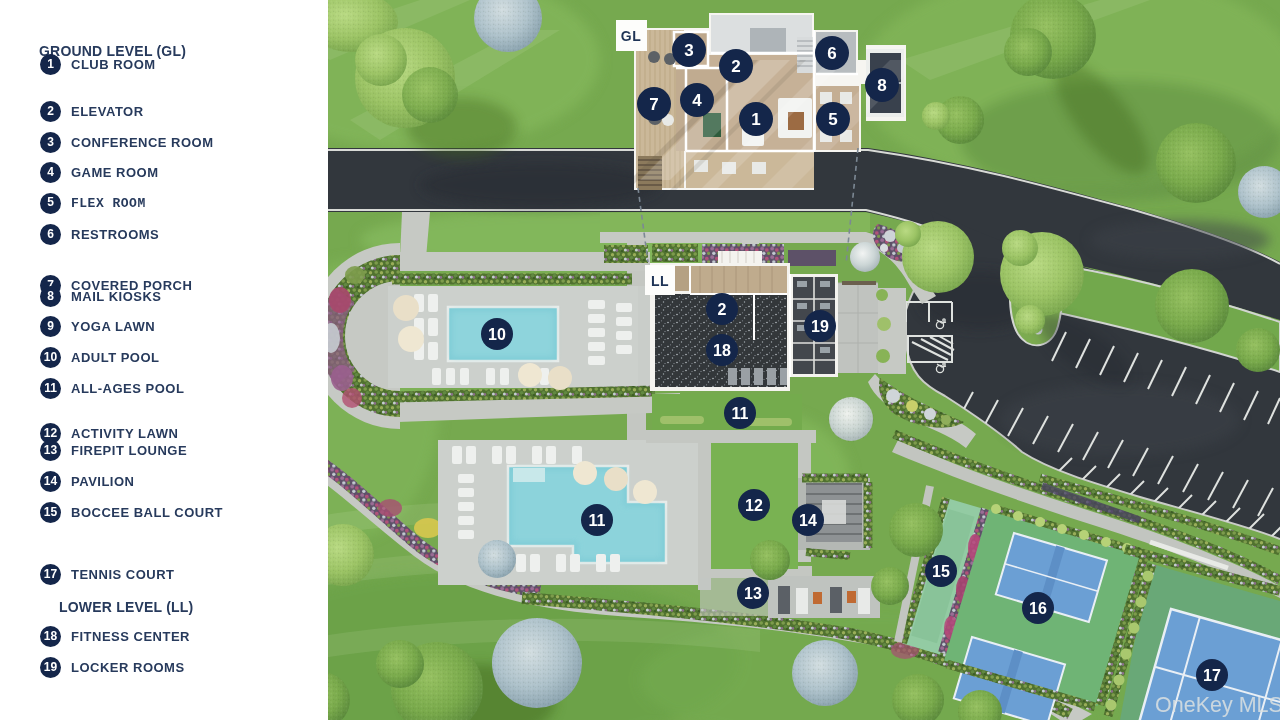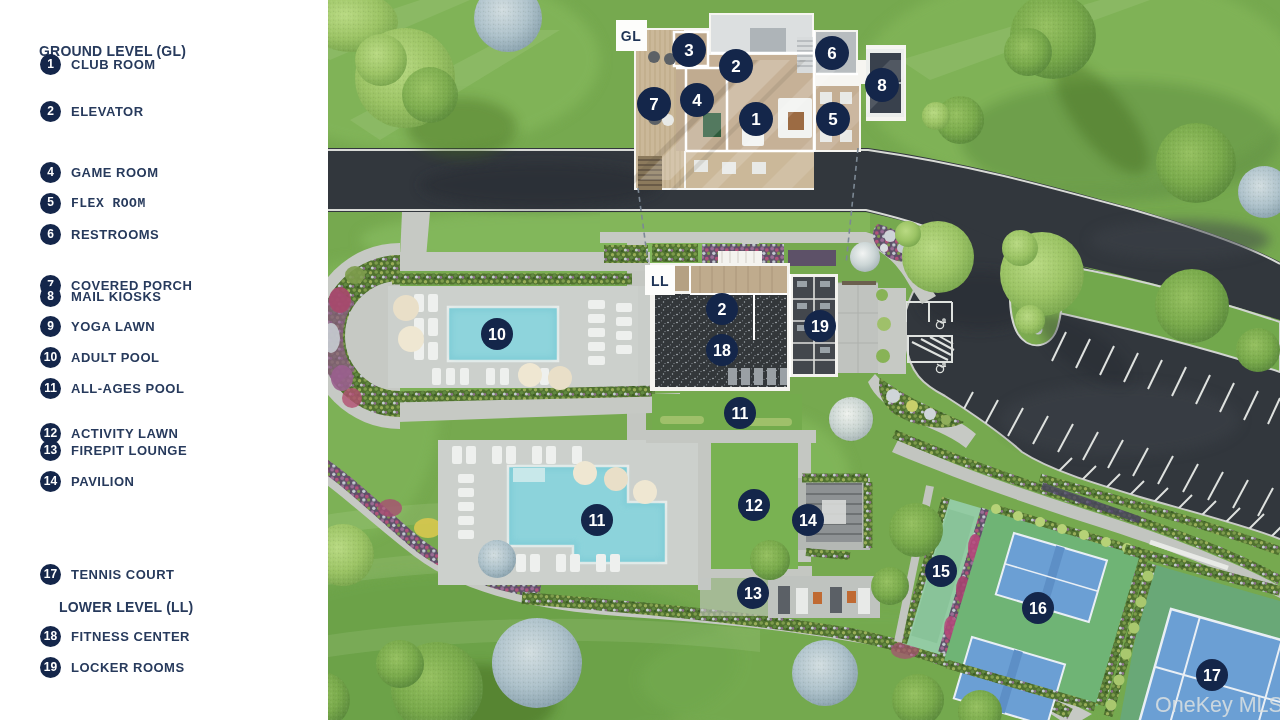--- a/index.html
+++ b/index.html
@@ -776,20 +776,21 @@
 </svg>
 
 <div id="legend">
 
 <div class="lt" style="top:43px;">GROUND LEVEL (GL)</div>
 
 <div class="li" style="top:54px;"><span class="ln">1</span><span class="ll">CLUB ROOM</span></div>
 
 <div class="li" style="top:101px;"><span class="ln">2</span><span class="ll">ELEVATOR</span></div>
 
+<div class="li" style="top:132px;"><span class="ln">3</span><span class="ll">CONFERENCE ROOM</span></div>
 
 <div class="li" style="top:162px;"><span class="ln">4</span><span class="ll">GAME ROOM</span></div>
 
 <div class="li" style="top:193px;font-family:Liberation Mono, monospace;"><span class="ln">5</span><span class="ll">FLEX ROOM</span></div>
 
 <div class="li" style="top:224px;"><span class="ln">6</span><span class="ll">RESTROOMS</span></div>
 
 <div class="li" style="top:243px;margin-top:32px;"><span class="ln">7</span><span class="ll">COVERED PORCH</span></div>
 
 <div class="li" style="top:286px;"><span class="ln">8</span><span class="ll">MAIL KIOSKS</span></div>
@@ -799,20 +800,21 @@
 <div class="li" style="top:347px;"><span class="ln">10</span><span class="ll">ADULT POOL</span></div>
 
 <div class="li" style="top:378px;"><span class="ln">11</span><span class="ll">ALL-AGES POOL</span></div>
 
 <div class="li" style="top:409px;margin-top:14px;"><span class="ln">12</span><span class="ll">ACTIVITY LAWN</span></div>
 
 <div class="li" style="top:440px;"><span class="ln">13</span><span class="ll">FIREPIT LOUNGE</span></div>
 
 <div class="li" style="top:471px;"><span class="ln">14</span><span class="ll">PAVILION</span></div>
 
+<div class="li" style="top:502px;"><span class="ln">15</span><span class="ll">BOCCEE BALL COURT</span></div>
 
 
 <div class="li" style="top:564px;"><span class="ln">17</span><span class="ll">TENNIS COURT</span></div>
 
 <div class="lt" style="top:599px;margin-left:20px;">LOWER LEVEL (LL)</div>
 
 <div class="li" style="top:626px;"><span class="ln">18</span><span class="ll">FITNESS CENTER</span></div>
 
 <div class="li" style="top:657px;"><span class="ln">19</span><span class="ll">LOCKER ROOMS</span></div>
 </div>

